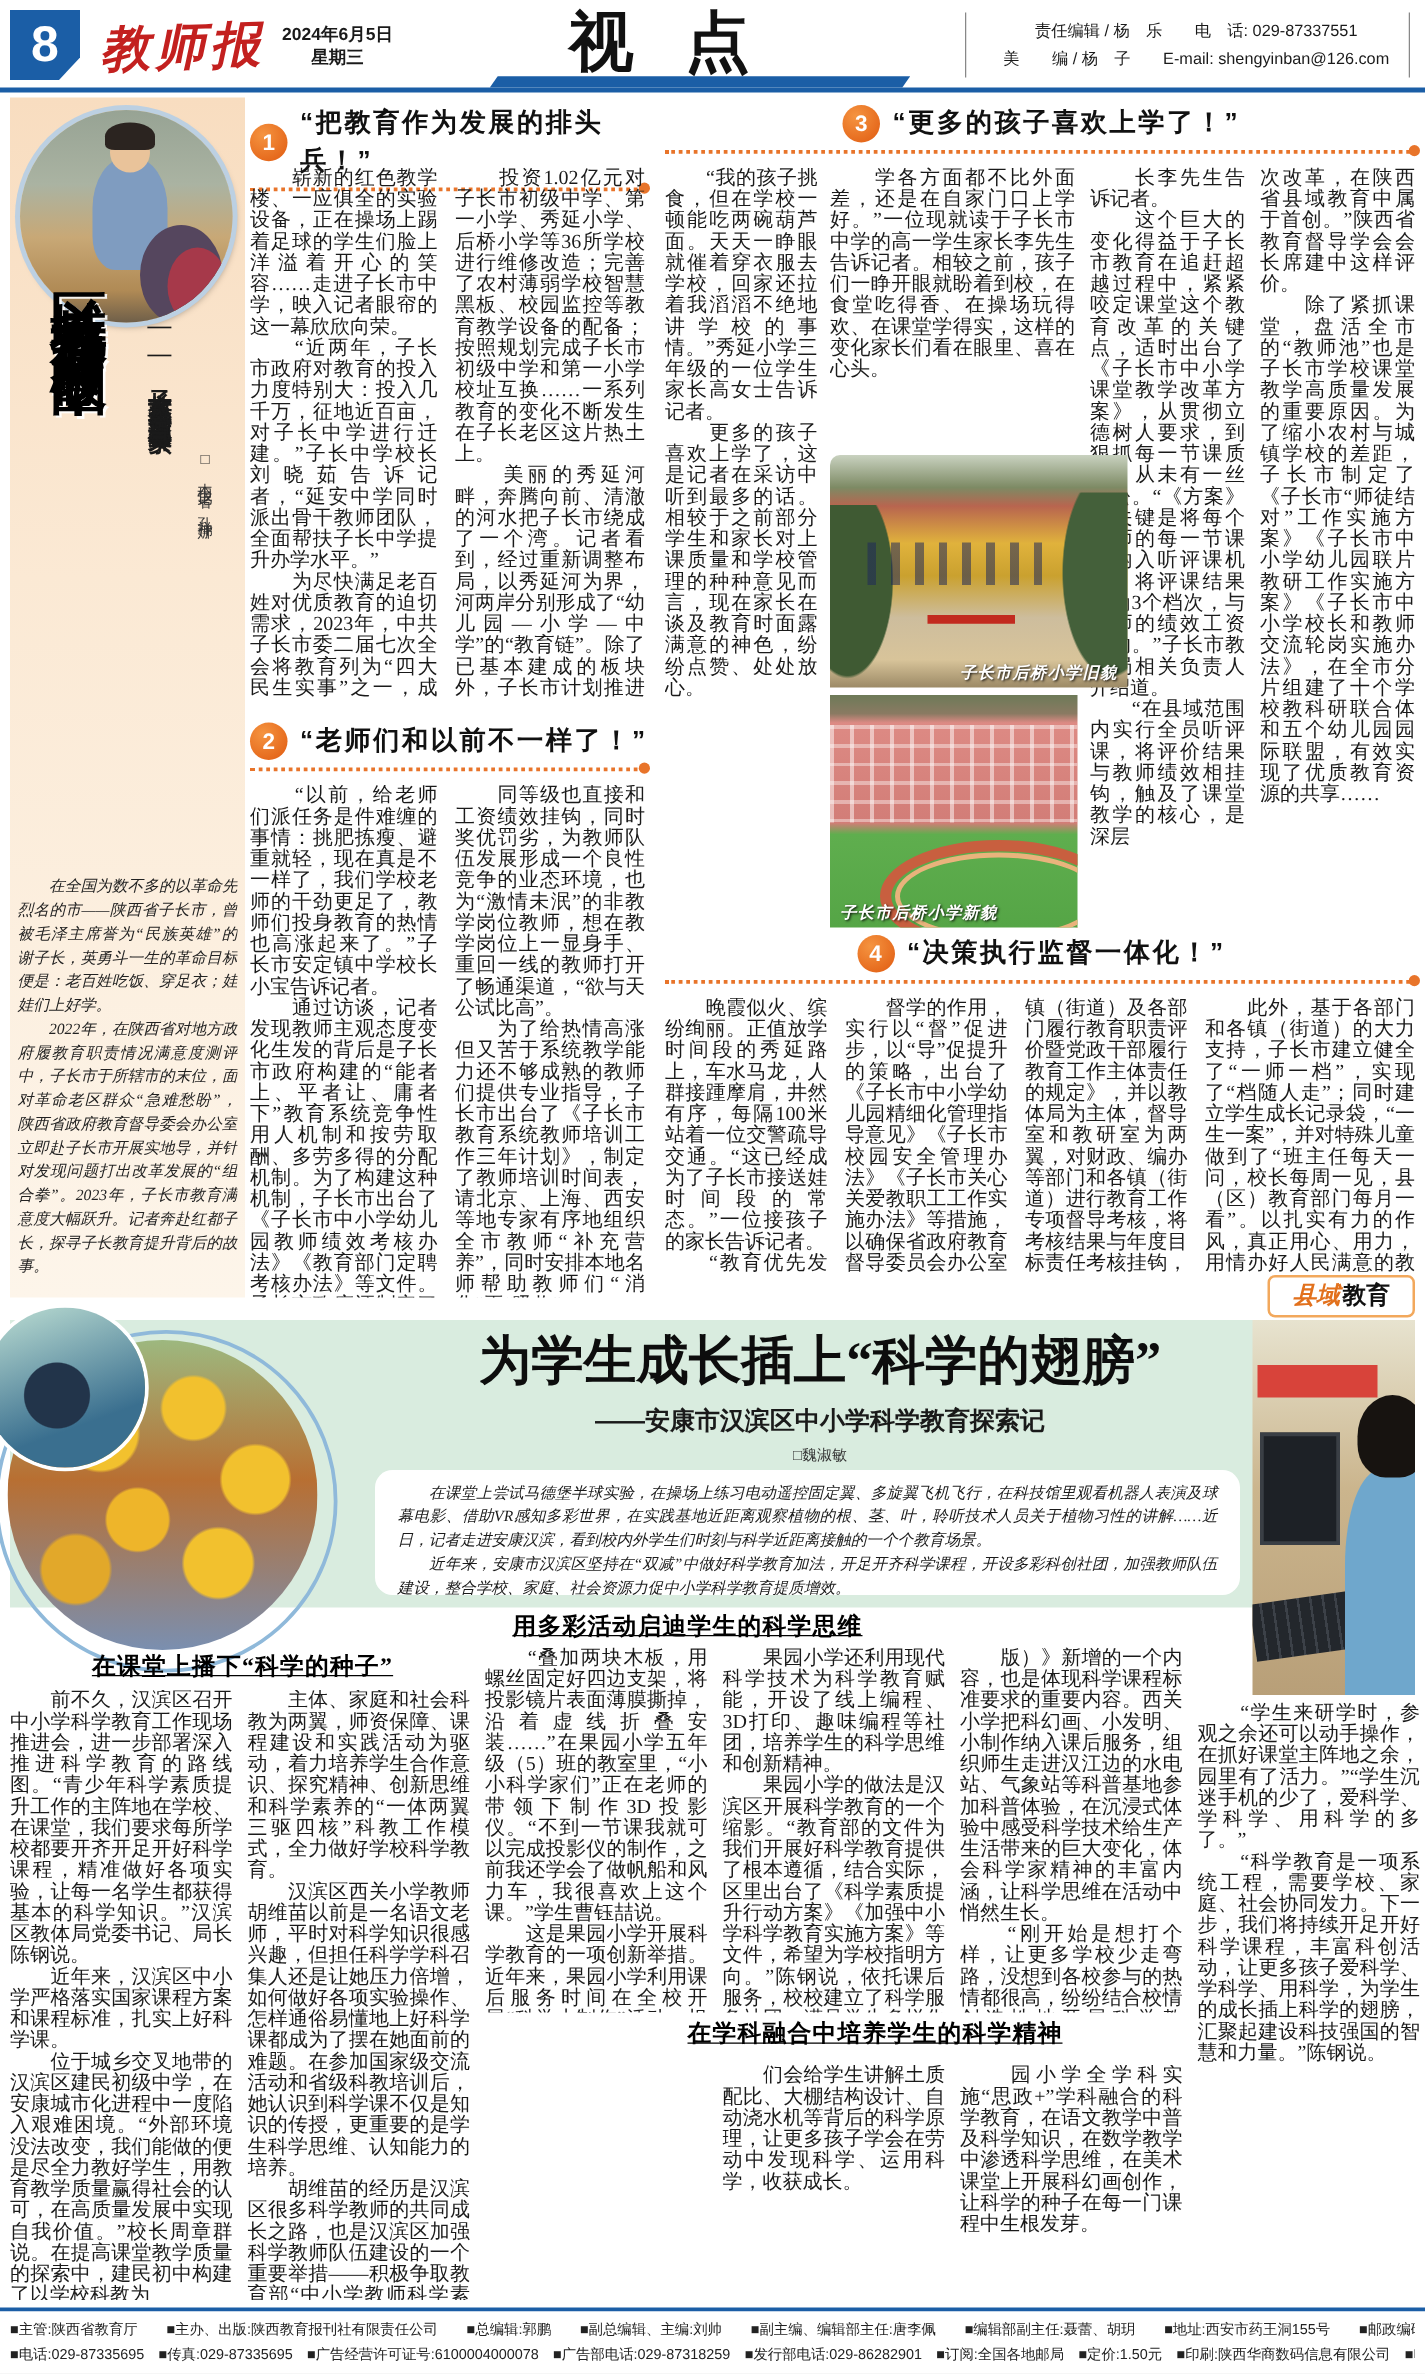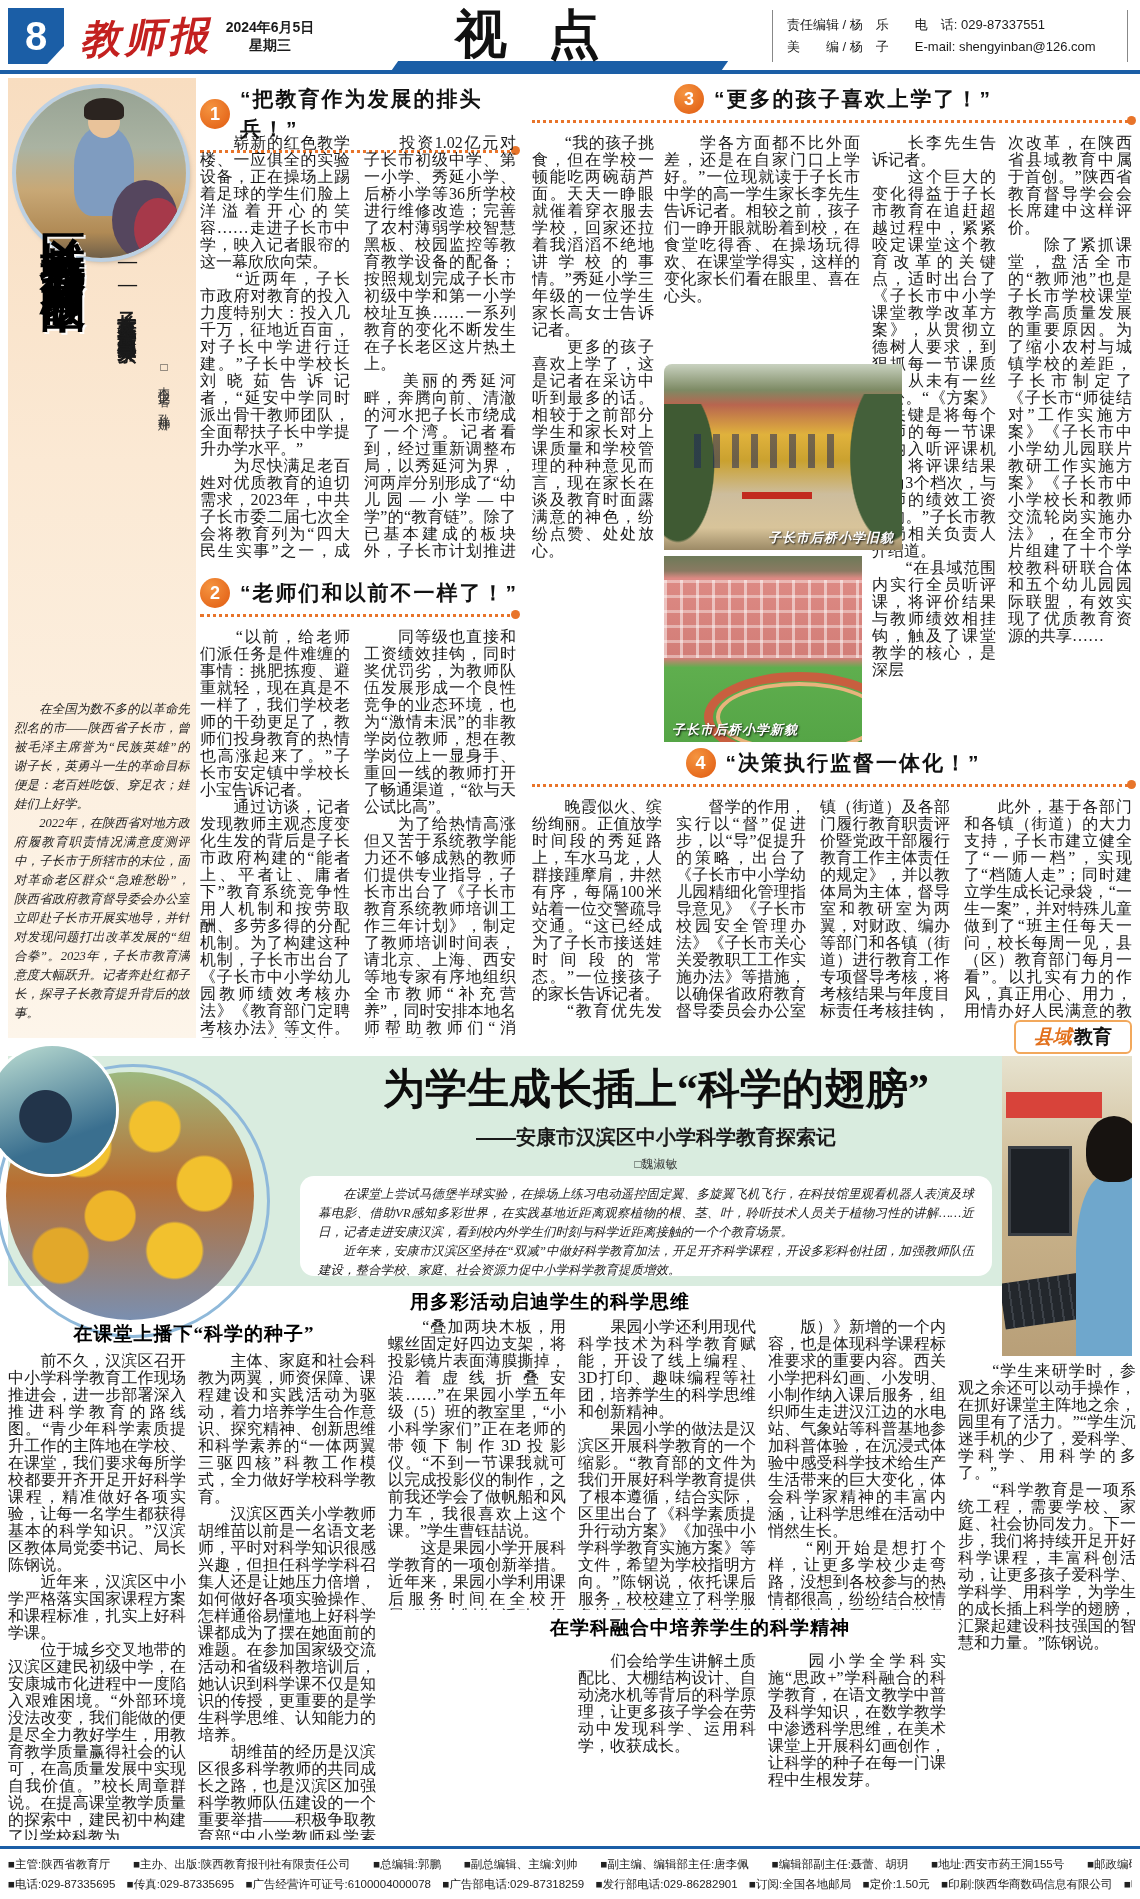--- a/index.html
+++ b/index.html
@@ -10,21 +10,21 @@
   .pagenum{left:8px;top:8px;width:56px;height:56px;background:#1b5ea6;color:#fff;
            font:bold 40px/56px "Liberation Sans", sans-serif;text-align:center;
            clip-path:polygon(0 0,100% 0,100% 68%,70% 100%,0 100%);}
   .masthead{left:80px;top:14px;font:900 40px/48px "Liberation Serif", serif;color:#c3201f;
             font-style:italic;letter-spacing:4px;transform:rotate(-2deg);}
   .dateblock{left:205px;top:18px;width:130px;text-align:center;font:bold 14px/18px "Liberation Sans", sans-serif;}
   .vp{left:455px;top:4px;width:220px;height:66px;}
   .vp-bar{position:absolute;left:-60px;bottom:0;width:330px;height:9px;background:#1b5ea6;transform:skewX(-35deg);}
   .vp-txt{position:absolute;left:0;top:0;font:900 52px/62px "Liberation Serif", serif;letter-spacing:14px;color:#111;}
   .edinfo{left:772px;top:10px;width:356px;height:52px;border-left:1px solid #888;border-right:1px solid #888;
-          padding:4px 0 0 14px;font:13px/22px "Liberation Sans", sans-serif;box-sizing:border-box;}
+          padding:4px 0 0 14px;font:13px/22px "Liberation Sans", sans-serif;box-sizing:border-box;text-align:center;}
   .toprule{left:0;top:70px;width:1140px;height:4px;background:#1b5ea6;}
   
   .sidebar{left:8px;top:78px;width:188px;height:960px;background:linear-gradient(180deg,#f8ddc0 0%,#fbe9d4 40%,#fdf5ea 100%);}
   .leadphoto{left:16px;top:88px;width:170px;height:170px;border-radius:50%;overflow:hidden;
              box-shadow:0 0 0 4px #bcd0e2,2px 3px 6px rgba(0,0,0,.35);
              background:linear-gradient(180deg,#97a394 0%,#aab3a2 35%,#c8a876 60%,#b08a55 85%,#6f5f49 100%);}
   .ph-blob{position:absolute;border-radius:50%;}
   .v{writing-mode:vertical-rl;text-orientation:upright;}
   .leadtitle{left:40px;top:198px;height:560px;font:900 45px/1 "Liberation Serif", serif;letter-spacing:7px;
              color:#000;text-shadow:2px 2px 0 rgba(255,255,255,.9);}
@@ -49,21 +49,21 @@
        display:flex;align-items:center;justify-content:center;gap:2px;box-sizing:border-box;}
   .tag-em{font:italic 900 19px/20px "Liberation Serif", serif;color:#e2711d;}
   .tag-rest{font:900 19px/20px "Liberation Serif", serif;color:#111;}
   .band{left:8px;top:1056px;width:1124px;height:230px;background:#d9ecdf;}
   .c-title{left:318px;top:1064px;width:676px;text-align:center;font:900 42px/50px "Liberation Serif", serif;color:#0d0d0d;}
   .c-sub{left:318px;top:1124px;width:676px;text-align:center;font:bold 20px/26px "Liberation Sans", sans-serif;}
   .c-by{left:318px;top:1156px;width:676px;text-align:center;font:12px/16px "Liberation Serif", serif;color:#333;}
   .introbox{left:300px;top:1176px;width:692px;height:100px;background:#fff;border-radius:14px;
             padding:9px 18px;box-sizing:border-box;font-style:italic;font-size:12.5px;line-height:19px;
             text-align:justify;white-space:pre-line;overflow:hidden;}
-  .subhead{position:absolute;text-align:center;font:bold 19px/24px "Liberation Serif", serif;color:#000;letter-spacing:1px;}
+  .subhead{position:absolute;text-align:center;font:bold 19px/24px "Liberation Serif", serif;color:#000;letter-spacing:1px;text-decoration:underline;}
   .circ{position:absolute;border-radius:50%;overflow:hidden;}
   
   .footrule{left:0;top:1846px;width:1140px;height:3px;background:#1b5ea6;}
   .footrow{left:8px;width:1124px;font:11.5px/16px "Liberation Sans", sans-serif;color:#222;white-space:nowrap;overflow:hidden;}
 </style>
 </head>
 <body>
 
 <div id="page">
 

